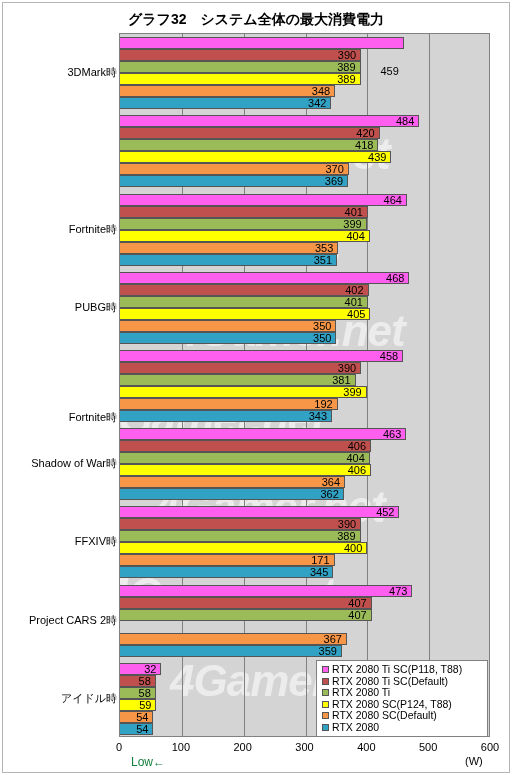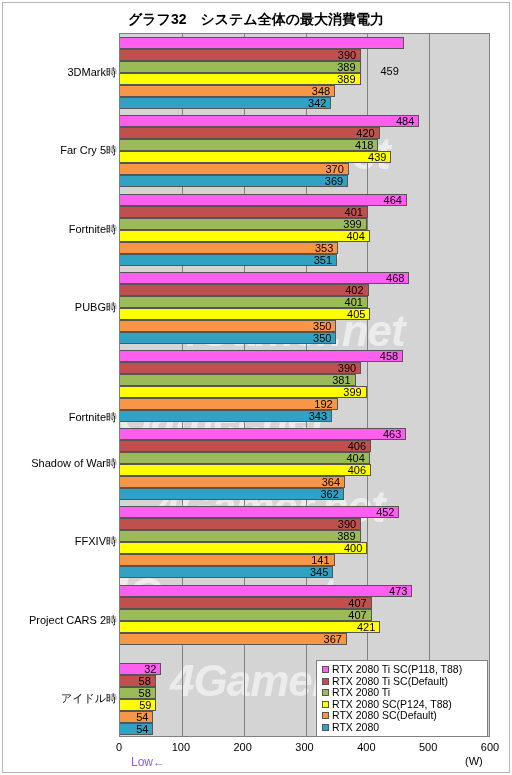--- a/index.html
+++ b/index.html
@@ -128,21 +128,21 @@
   #unit-label {
     position: absolute;
     left: 462px; top: 752px;
     font-size: 11px;
     color: #000000;
   }
   #low-label {
     position: absolute;
     left: 128px; top: 752px;
     font-size: 12px;
-    color: #8b5cf6;
+    color: #15803d;
     white-space: nowrap;
   }
 
   
   #legend {
     position: absolute;
     left: 313px; top: 657px;
     width: 172px;
     background: #ffffff;
     border: 1px solid #808080;
@@ -362,48 +362,48 @@
           <div class="bar-row" style="top: 27.1111px; width: 100%;">
             <div class="bar" style="width: 240.532px; background: rgb(155, 187, 89);"></div>
             <div class="bar-label" style="left: 235.532px; transform: translate(-100%, -50%);">389</div>
           </div>
           <div class="bar-row" style="top: 39.1111px; width: 100%;">
             <div class="bar" style="width: 247.333px; background: rgb(255, 255, 0);"></div>
             <div class="bar-label" style="left: 242.333px; transform: translate(-100%, -50%);">400</div>
           </div>
           <div class="bar-row" style="top: 51.1111px; width: 100%;">
             <div class="bar" style="width: 214.562px; background: rgb(247, 150, 70);"></div>
-            <div class="bar-label" style="left: 209.562px; transform: translate(-100%, -50%);">141</div>
+            <div class="bar-label" style="left: 209.562px; transform: translate(-100%, -50%);">171</div>
           </div>
           <div class="bar-row" style="top: 63.1111px; width: 100%;">
             <div class="bar" style="width: 213.325px; background: rgb(49, 162, 196);"></div>
             <div class="bar-label" style="left: 208.325px; transform: translate(-100%, -50%);">345</div>
           </div>
         </div>
         <div class="group" style="top: 547.556px; height: 78.2222px;">
           <div class="bar-row" style="top: 3.11111px; width: 100%;">
             <div class="bar" style="width: 292.472px; background: rgb(255, 95, 239);"></div>
             <div class="bar-label" style="left: 287.472px; transform: translate(-100%, -50%);">473</div>
           </div>
           <div class="bar-row" style="top: 15.1111px; width: 100%;">
             <div class="bar" style="width: 251.662px; background: rgb(192, 80, 77);"></div>
             <div class="bar-label" style="left: 246.662px; transform: translate(-100%, -50%);">407</div>
           </div>
           <div class="bar-row" style="top: 27.1111px; width: 100%;">
             <div class="bar" style="width: 251.662px; background: rgb(155, 187, 89);"></div>
             <div class="bar-label" style="left: 246.662px; transform: translate(-100%, -50%);">407</div>
           </div>
-          <div class="bar-row" style="top: 39.1111px; width: 100%;">
-            <div class="bar" style="width: 260.318px; background: rgb(255, 255, 0);"></div>
-            <div class="bar-label" style="left: 255.318px; transform: translate(-100%, -50%);">421</div>
-          </div>
           <div class="bar-row" style="top: 51.1111px; width: 100%;">
             <div class="bar" style="width: 226.928px; background: rgb(247, 150, 70);"></div>
             <div class="bar-label" style="left: 221.928px; transform: translate(-100%, -50%);">367</div>
           </div>
+          <div class="bar-row" style="top: 63.1111px; width: 100%;">
+            <div class="bar" style="width: 221.982px; background: rgb(49, 162, 196);"></div>
+            <div class="bar-label" style="left: 216.982px; transform: translate(-100%, -50%);">359</div>
+          </div>
         </div>
         <div class="group" style="top: 625.778px; height: 78.2222px;">
           <div class="bar-row" style="top: 3.11111px; width: 100%;">
             <div class="bar" style="width: 41.4283px; background: rgb(255, 95, 239);"></div>
             <div class="bar-label" style="left: 36.4283px; transform: translate(-100%, -50%);">32</div>
           </div>
           <div class="bar-row" style="top: 15.1111px; width: 100%;">
             <div class="bar" style="width: 35.8633px; background: rgb(192, 80, 77);"></div>
             <div class="bar-label" style="left: 30.8633px; transform: translate(-100%, -50%);">58</div>
           </div>
@@ -422,21 +422,20 @@
           <div class="bar-row" style="top: 63.1111px; width: 100%;">
             <div class="bar" style="width: 33.39px; background: rgb(49, 162, 196);"></div>
             <div class="bar-label" style="left: 28.39px; transform: translate(-100%, -50%);">54</div>
           </div>
         </div>
       </div>
   </div>
 
   <div id="cat-labels">
       <div class="cat-label" style="top: 32.1111px;">3DMark時</div>
-      <div class="cat-label" style="top: 110.333px;">Far Cry 5時</div>
       <div class="cat-label" style="top: 188.556px;">Fortnite時</div>
       <div class="cat-label" style="top: 266.778px;">PUBG時</div>
       <div class="cat-label" style="top: 345px; margin-top: 32px;">Fortnite時</div>
       <div class="cat-label" style="top: 423.222px;">Shadow of War時</div>
       <div class="cat-label" style="top: 501.444px;">FFXIV時</div>
       <div class="cat-label" style="top: 579.667px;">Project CARS 2時</div>
       <div class="cat-label" style="top: 657.889px;">アイドル時</div>
     </div>
 
   <div id="xaxis">

